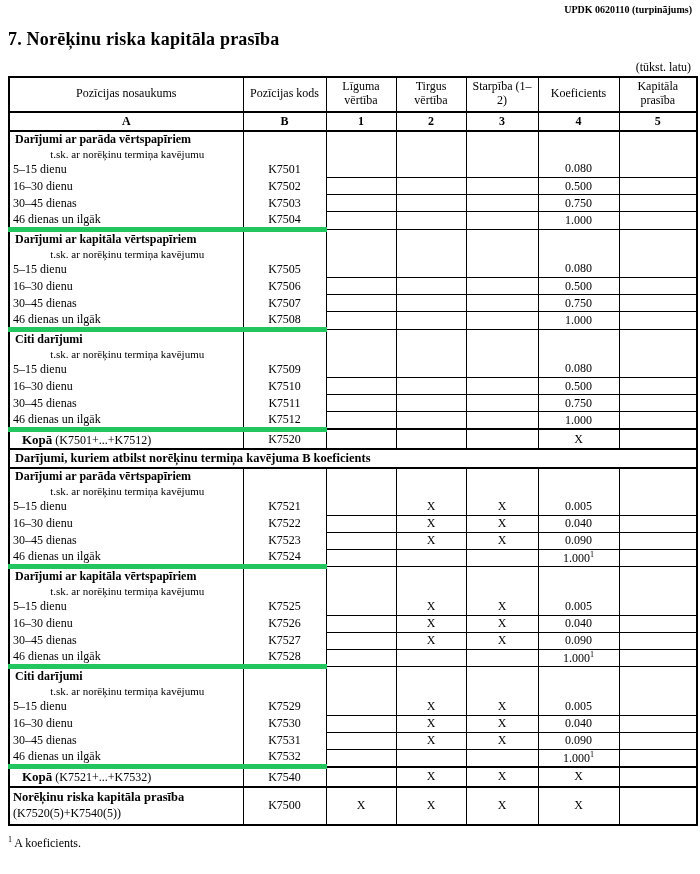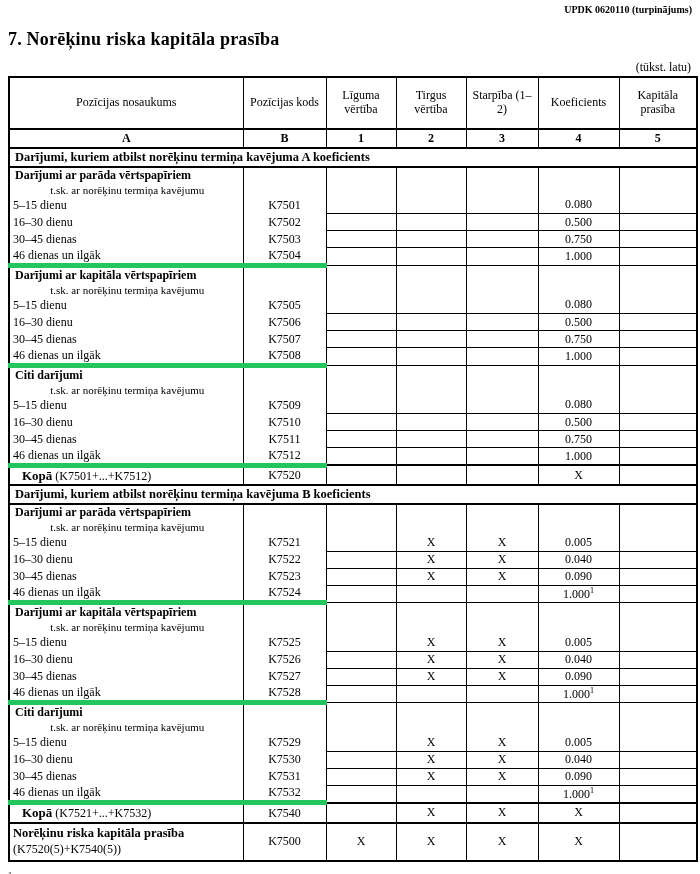--- a/index.html
+++ b/index.html
@@ -17,21 +17,21 @@
     border-collapse:collapse;table-layout:fixed;
     width:688px;margin-left:8px;border:2px solid #000;
   }
   col.cA{width:234px;} col.cB{width:83px;} col.c1{width:70px;} col.c2{width:70px;}
   col.c3{width:72px;} col.c4{width:81px;} col.c5{width:78px;}
   th,td{
     border-left:1px solid #000;border-right:1px solid #000;
     padding:0 3px;font-size:12px;vertical-align:middle;
     overflow:hidden;
   }
-  tr.head1{height:52px;}
+  tr.head1{height:35px;}
   tr.head1 th{font-weight:normal;text-align:center;border-bottom:2px solid #000;line-height:1.15;}
   tr.head2{height:19px;}
   tr.head2 td{font-weight:bold;text-align:center;border-bottom:2px solid #000;}
   tr.r-section{height:19px;}
   tr.r-section td{font-weight:bold;font-size:12.5px;border-top:2px solid #000;border-bottom:2px solid #000;padding-left:5px;}
   tr.r-subtitle{height:15px;}
   tr.r-subtitle td.c-label{font-weight:bold;padding-left:5px;font-size:12px;margin-top:15px;}
   tr.r-subnote{height:14px;}
   tr.r-subnote td.c-label{font-size:11px;padding-left:5px;text-align:center;}
   tr.r-day{height:17px;}
@@ -85,23 +85,20 @@
       <td>A</td>
       <td>B</td>
       <td>1</td>
       <td>2</td>
       <td>3</td>
       <td>4</td>
       <td>5</td>
     </tr>
   </thead>
   <tbody id="tbody">
-      <tr class="r-section">
-        <td class="c-section" colspan="7">Darījumi, kuriem atbilst norēķinu termiņa kavējuma A koeficients</td>
-      </tr>
       <tr class="r-subtitle">
         <td class="c-label">Darījumi ar parāda vērtspapīriem</td>
         <td class="c-code"></td>
         <td class="c-data"></td>
         <td class="c-data"></td>
         <td class="c-data"></td>
         <td class="c-data"></td>
         <td class="c-data"></td>
       </tr>
       <tr class="r-subnote">

